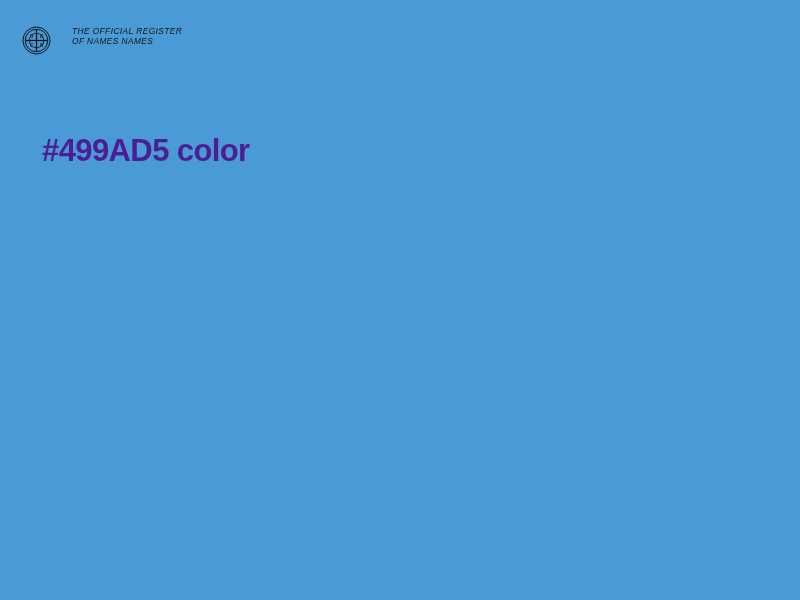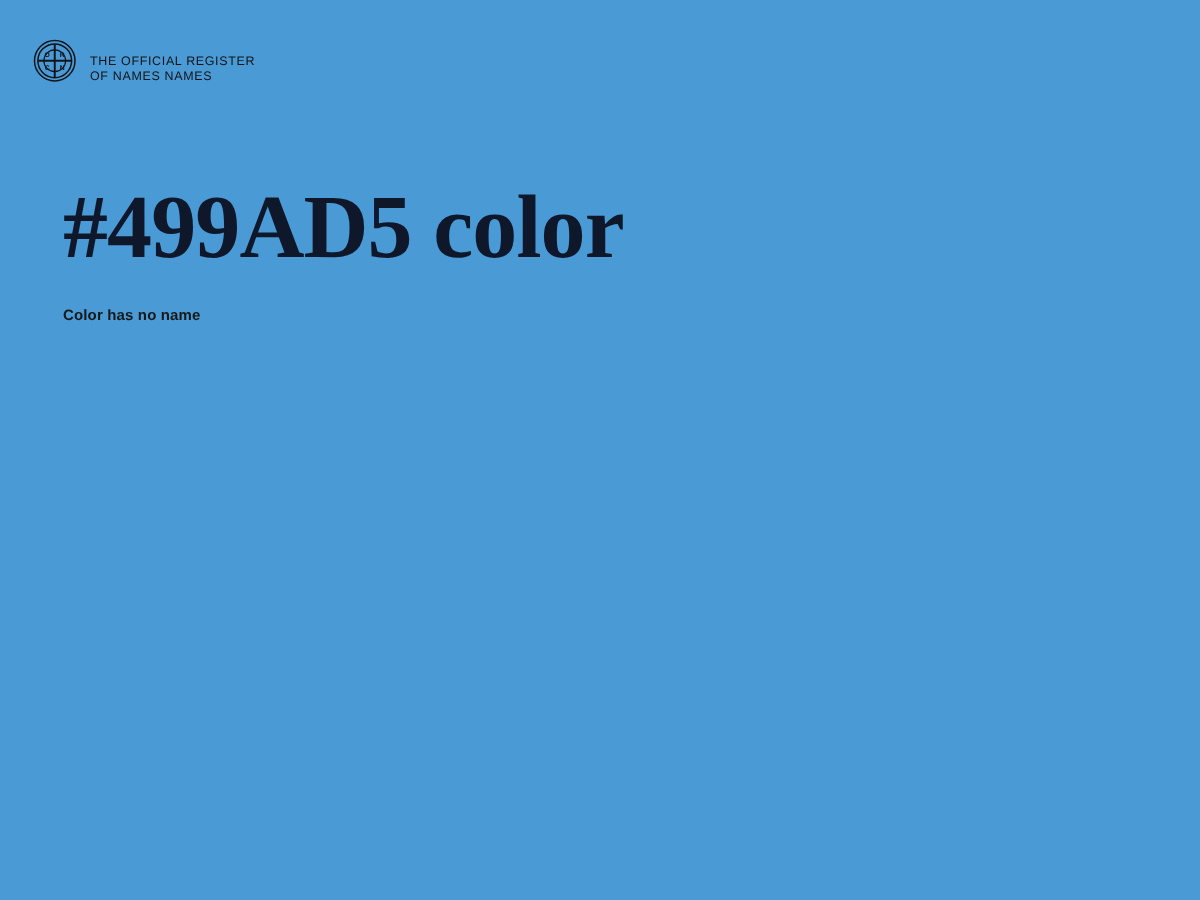--- a/index.html
+++ b/index.html
@@ -19,22 +19,23 @@
     height: 600px;
     background: #499AD5;
   }
 
   
   #brand {
     position: absolute;
     left: 22px;
     top: 26px;
     display: flex;
-    align-items: flex-end;
-    gap: 9px;
+    align-items: flex-start;
+    gap: 21px;
+    font-style: italic;
   }
   #brand-seal {
     width: 29px;
     height: 29px;
     flex: 0 0 29px;
     display: block;
   }
   #brand-text {
     display: flex;
     flex-direction: column;
@@ -52,24 +53,24 @@
   }
 
   
   #main {
     position: absolute;
     left: 42px;
     top: 126px;
     width: 700px;
   }
   #color-title {
-    font-family: Liberation Serif, serif;
-    font-size: 60px;
+    font-family: Liberation Sans, sans-serif;
+    font-size: 31px;
     font-weight: bold;
-    color: #0f172a;
+    color: #4c1d95;
     letter-spacing: -0.6px;
     line-height: 50px;
     margin: 0;
     white-space: nowrap;
   }
   #color-subtitle {
     font-family: "Liberation Sans", sans-serif;
     font-size: 10px;
     font-weight: bold;
     color: #17181A;
@@ -105,16 +106,15 @@
       </svg>
     </span>
     <div id="brand-text">
       <span class="brand-line">THE OFFICIAL REGISTER</span>
       <span class="brand-line">OF NAMES NAMES</span>
     </div>
   </div>
 
   <div id="main">
     <h1 id="color-title">#499AD5 color</h1>
-    <p id="color-subtitle">Color has no name</p>
   </div>
 
 </div>
 
 </body></html>

